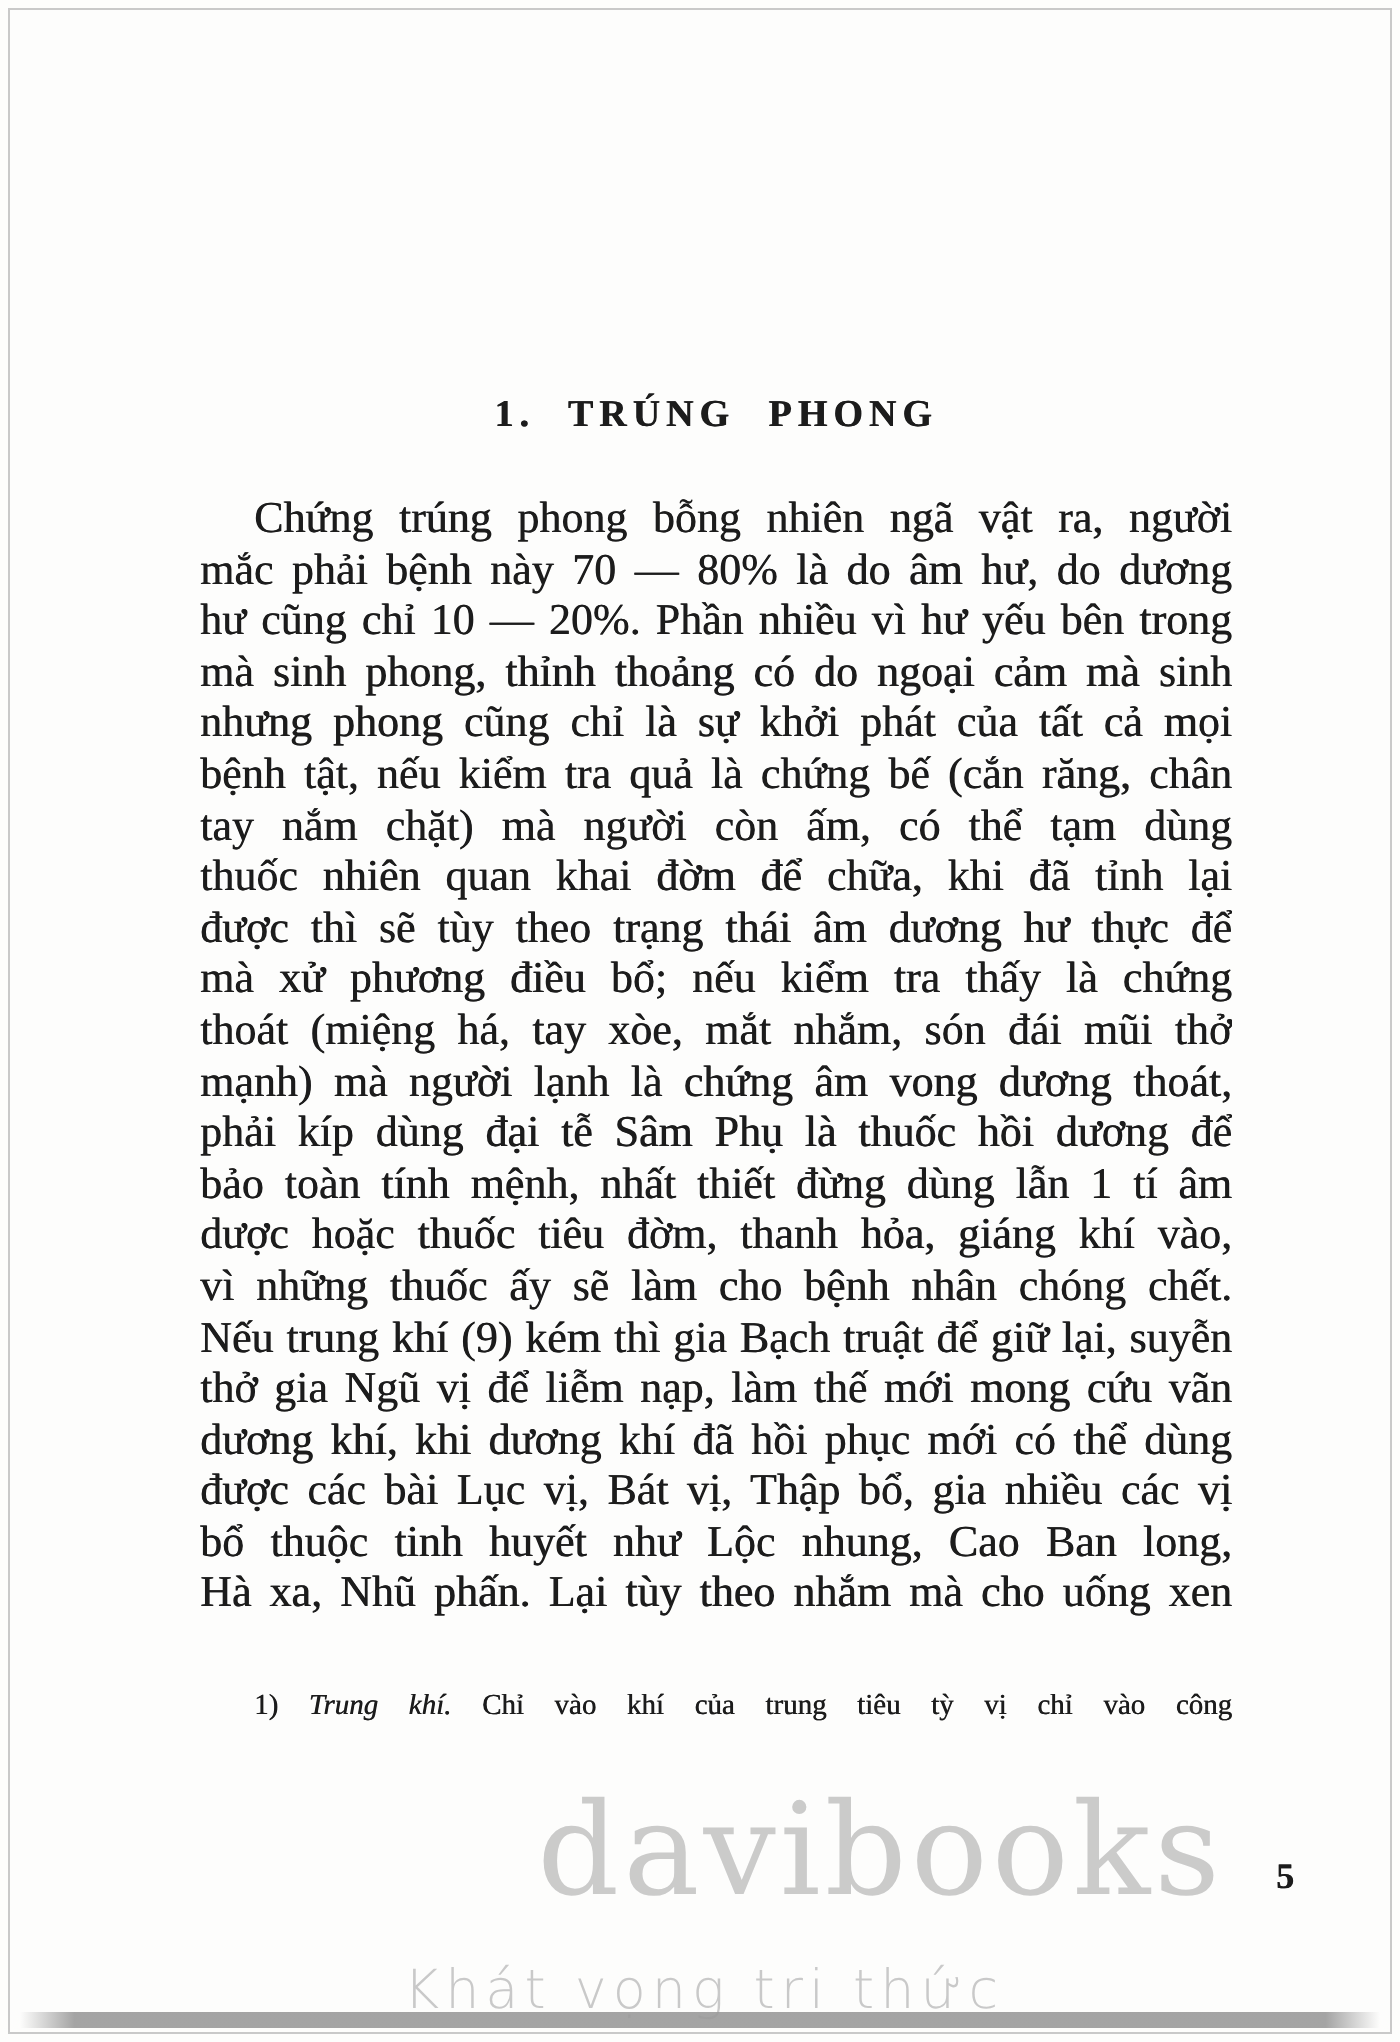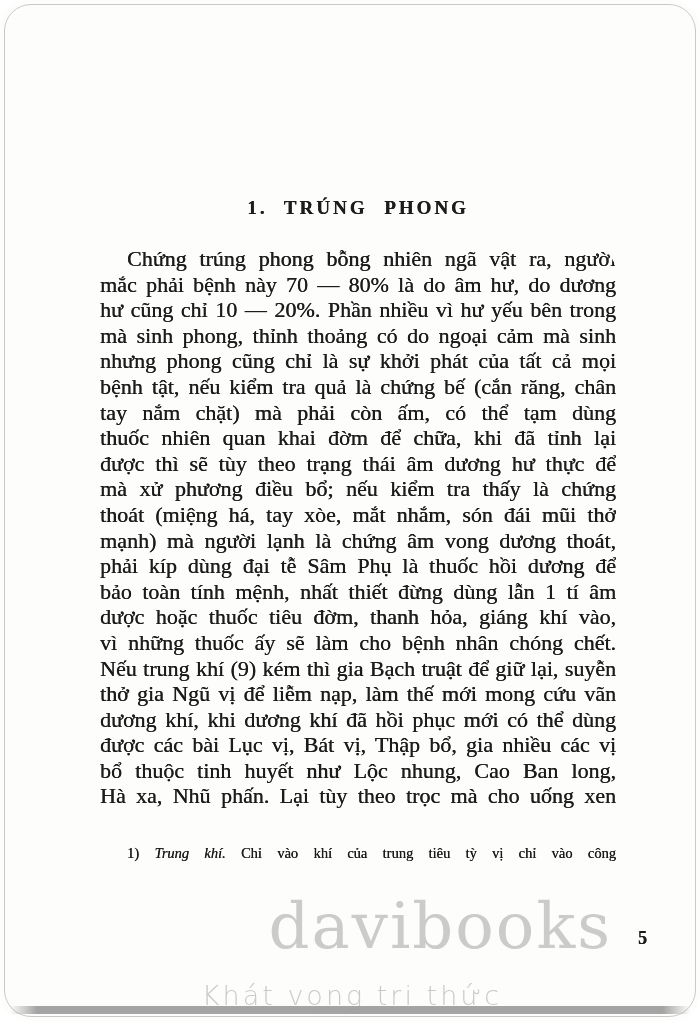--- a/index.html
+++ b/index.html
@@ -1,15 +1,15 @@
 <!DOCTYPE html>
 <html style="--ink: #1c1c1c; --watermark: #bdbdbd; --scan_edge: #c9c9c9;"><head>
 <meta charset="utf-8">
 <style>
-  * { margin: 0; padding: 0; box-sizing: border-box; border-radius: 27px; }
+  * { margin: 0; padding: 0; box-sizing: border-box; }
   html, body { width: 700px; height: 1021px; overflow: hidden; }
   body {
     background: #ffffff;
     font-family: "Liberation Serif", "DejaVu Serif", serif;
   }
   .page {
     position: relative;
     width: 700px;
     height: 1021px;
     background: #fdfdfc;
@@ -124,36 +124,36 @@
 
   <h1 class="title">1. TRÚNG PHONG</h1>
 
   <div class="body-text">
       <div class="tline">Chứng trúng phong bỗng nhiên ngã vật ra, người</div>
       <div class="tline">mắc phải bệnh này 70 — 80% là do âm hư, do dương</div>
       <div class="tline">hư cũng chỉ 10 — 20%. Phần nhiều vì hư yếu bên trong</div>
       <div class="tline">mà sinh phong, thỉnh thoảng có do ngoại cảm mà sinh</div>
       <div class="tline">nhưng phong cũng chỉ là sự khởi phát của tất cả mọi</div>
       <div class="tline">bệnh tật, nếu kiểm tra quả là chứng bế (cắn răng, chân</div>
-      <div class="tline">tay nắm chặt) mà phải còn ấm, có thể tạm dùng</div>
+      <div class="tline">tay nắm chặt) mà người còn ấm, có thể tạm dùng</div>
       <div class="tline">thuốc nhiên quan khai đờm để chữa, khi đã tỉnh lại</div>
       <div class="tline">được thì sẽ tùy theo trạng thái âm dương hư thực để</div>
       <div class="tline">mà xử phương điều bổ; nếu kiểm tra thấy là chứng</div>
       <div class="tline">thoát (miệng há, tay xòe, mắt nhắm, són đái mũi thở</div>
       <div class="tline">mạnh) mà người lạnh là chứng âm vong dương thoát,</div>
       <div class="tline">phải kíp dùng đại tễ Sâm Phụ là thuốc hồi dương để</div>
       <div class="tline">bảo toàn tính mệnh, nhất thiết đừng dùng lẫn 1 tí âm</div>
       <div class="tline">dược hoặc thuốc tiêu đờm, thanh hỏa, giáng khí vào,</div>
       <div class="tline">vì những thuốc ấy sẽ làm cho bệnh nhân chóng chết.</div>
       <div class="tline">Nếu trung khí (9) kém thì gia Bạch truật để giữ lại, suyễn</div>
       <div class="tline">thở gia Ngũ vị để liễm nạp, làm thế mới mong cứu vãn</div>
       <div class="tline">dương khí, khi dương khí đã hồi phục mới có thể dùng</div>
       <div class="tline">được các bài Lục vị, Bát vị, Thập bổ, gia nhiều các vị</div>
       <div class="tline">bổ thuộc tinh huyết như Lộc nhung, Cao Ban long,</div>
-      <div class="tline">Hà xa, Nhũ phấn. Lại tùy theo trọc mà cho uống xen</div>
+      <div class="tline">Hà xa, Nhũ phấn. Lại tùy theo nhắm mà cho uống xen</div>
     </div>
 
   <div class="footnote">
     <div class="tline fn-first">
       <span>1)</span>
       <i>Trung khí.</i>
       <span>Chỉ vào khí của trung tiêu tỳ vị chỉ vào công</span>
     </div>
   </div>
 

